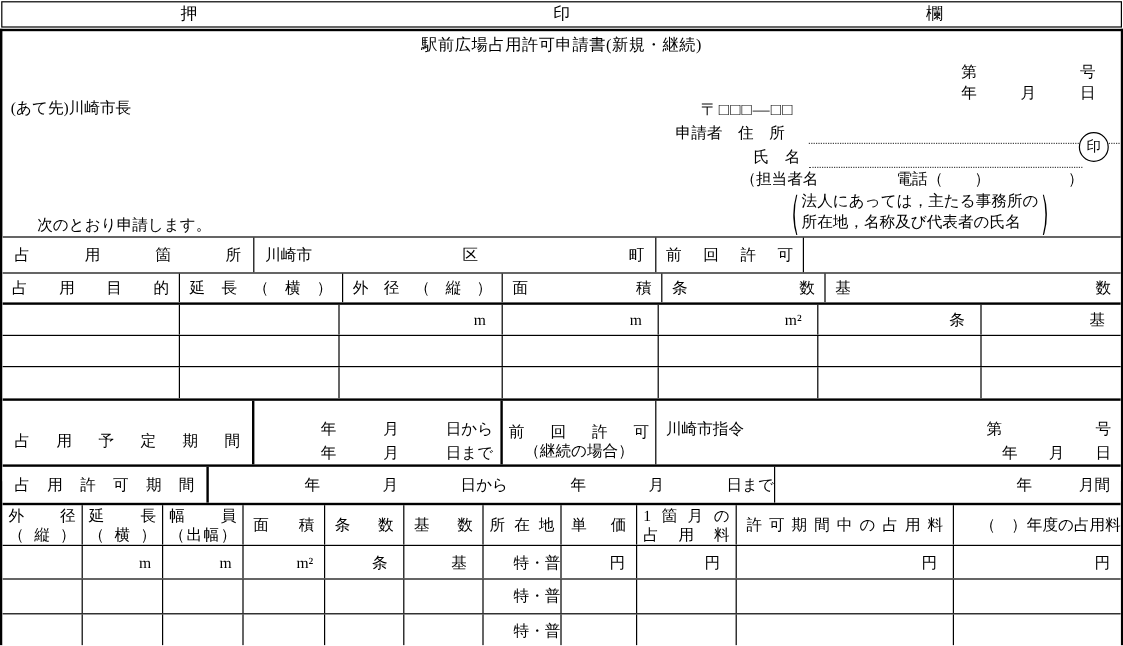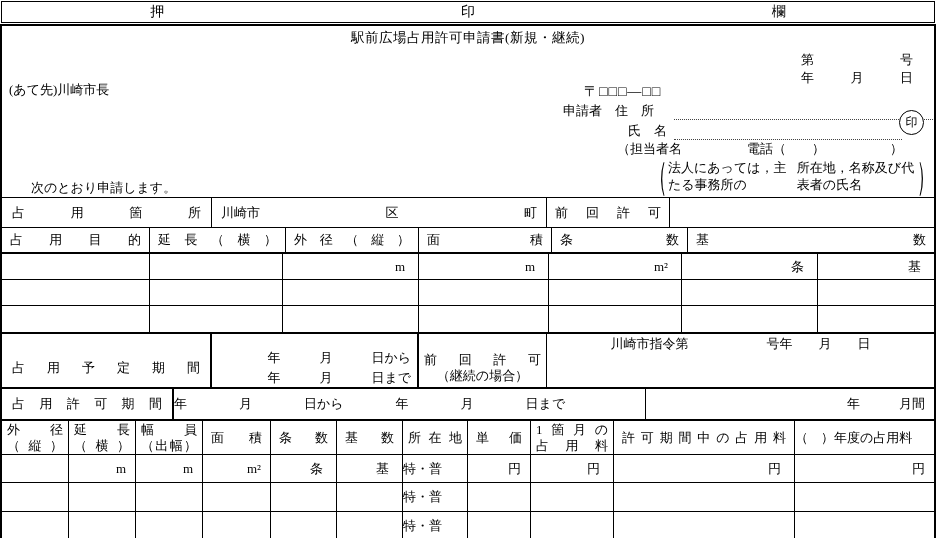--- a/index.html
+++ b/index.html
@@ -22,40 +22,40 @@
   .approw1{top:76px;left:561px;}
   .approw2{top:96px;left:626px;}
   .dotline{border-bottom:1.3px dotted #444;}
   .dl1{top:76px;left:672px;width:259px;height:17px;}
   .dl2{top:96px;left:672px;width:228px;height:17px;}
   .seal{top:84px;left:897px;width:23px;height:23px;border:1.5px solid #000;border-radius:50%;
         display:flex;align-items:center;justify-content:center;font-size:12px;background:#fff;}
   .contact{top:114px;left:615px;}
   .corpnote{top:130px;left:648px;height:40px;display:flex;align-items:center;}
   .paren{display:inline-block;font-size:17px;transform:scaleY(2.3);transform-origin:center;}
-  .notelines{display:flex;flex-direction:row;line-height:17px;margin:0 1px;}
+  .notelines{display:flex;flex-direction:column;line-height:17px;margin:0 1px;}
   .decl{top:153px;left:29px;text-align:center;}
   
   .band{position:absolute;left:0;width:932px;display:flex;box-sizing:border-box;
         border-top:1px solid #000;background:#fff;}
   .band.t2{border-top-width:2px;}
   .c{box-sizing:border-box;border-right:1px solid #000;display:flex;align-items:center;overflow:hidden;}
   .c:last-child{border-right:none;}
   .c.r2{border-right-width:2px;}
   .tj{flex:1;text-align:justify;text-align-last:justify;padding:0 8px;}
   .pad10{padding:0 10px;}
   .pad5{padding:0 5px;}
-  .ctr{flex:1;text-align:left;}
+  .ctr{flex:1;text-align:right;}
   .rt{margin-left:auto;padding-right:13px;}
   .rt8{margin-left:auto;padding-right:9px;}
   .betw{flex:1;display:flex;justify-content:space-between;padding:0 9px;}
   .colcell{flex-direction:column;justify-content:center;align-items:flex-end;padding-right:6px;line-height:20px;}
   .c2l{flex-direction:column;justify-content:center;align-items:stretch;line-height:16px;}
   .c2l .tj{flex:none;padding:0 5px;}
-  .dircell{flex-direction:row;justify-content:center;align-items:stretch;padding:0 8px;line-height:20px;}
+  .dircell{flex-direction:column;justify-content:center;align-items:stretch;padding:0 8px;line-height:20px;}
   .dirl1{display:flex;justify-content:space-between;}
   .nogrp{display:flex;justify-content:space-between;width:104px;}
   .dirl2{text-align:right;}
   .rowB{top:171px;height:30px;}
   .rowCh{top:201px;height:25px;}
   .rowCu{top:226px;height:27px;}
   .rowCe1{top:253px;height:26px;}
   .rowCe2{top:279px;height:27px;}
   .rowD{top:306px;height:69px;font-family:Liberation Serif, serif;}
   .rowE{top:361px;height:32px;}

